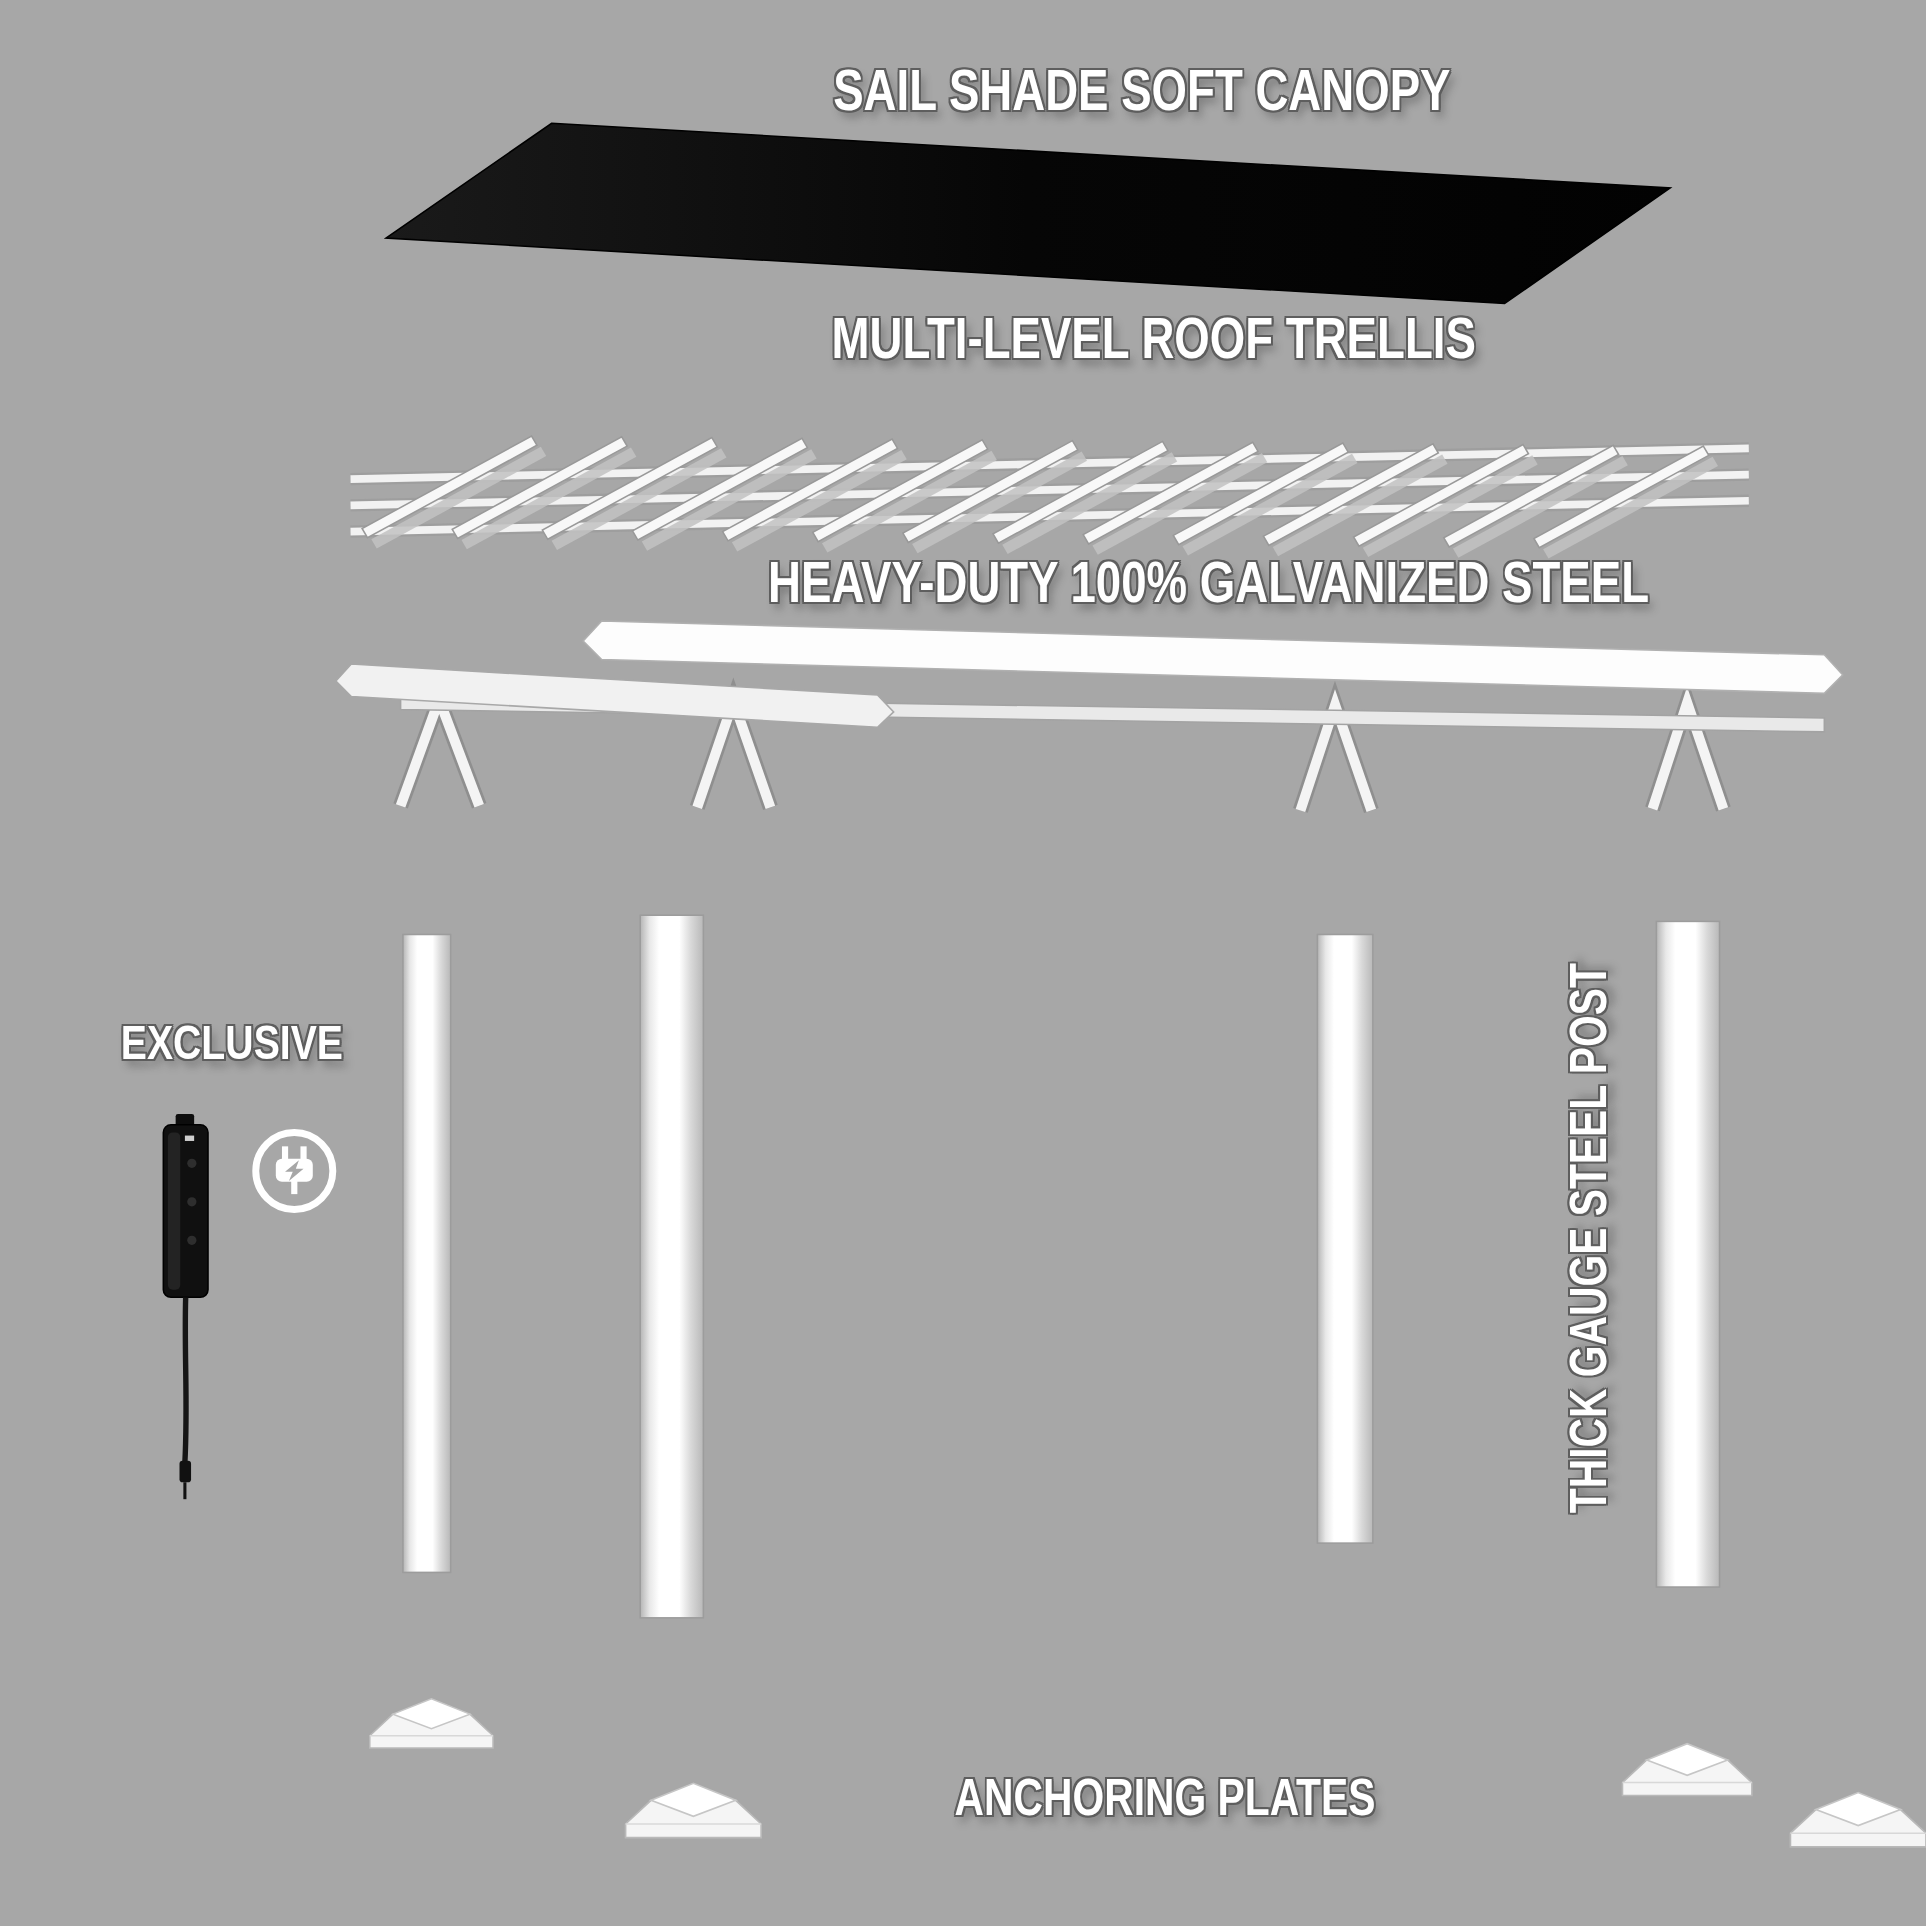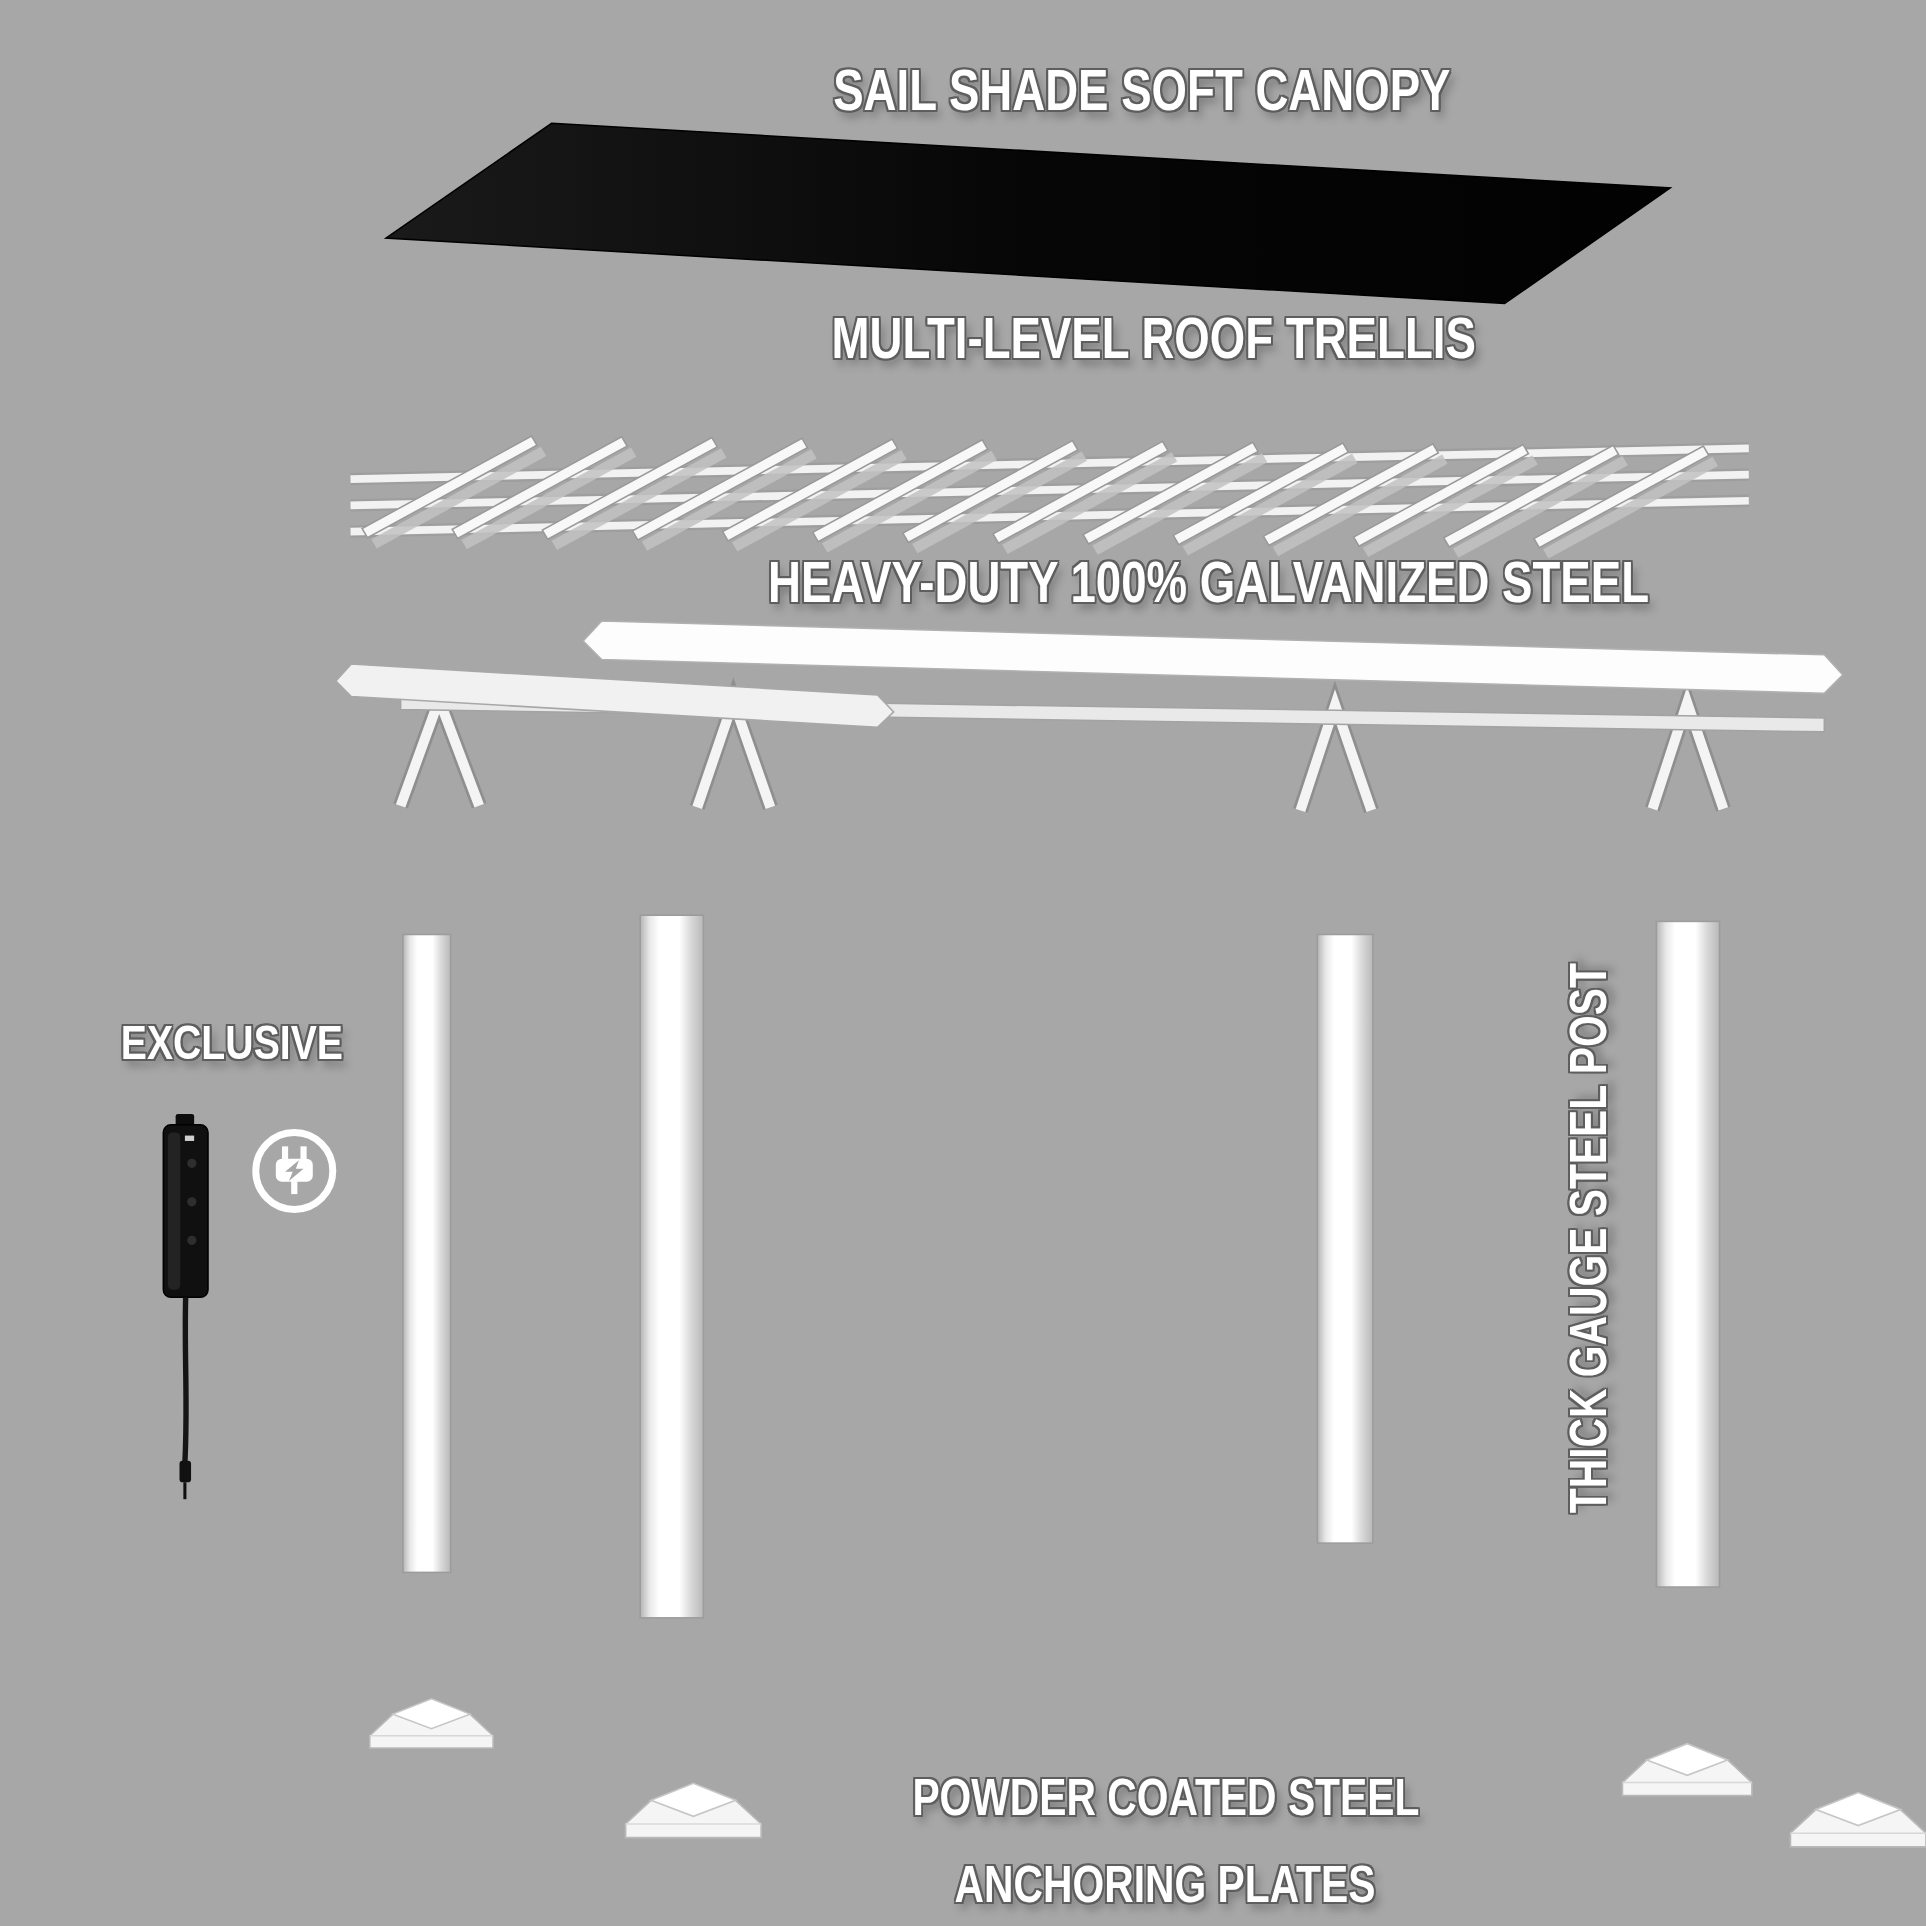--- a/index.html
+++ b/index.html
@@ -159,21 +159,18 @@
       <span class="cond">EXCLUSIVE</span>
     </div>
   </div>
 
   <div class="label l-post-vertical">
     <span class="cond">THICK GAUGE STEEL POST</span>
   </div>
 
   <div class="label l-anchor">
     <div>
-      <span class="cond">POWDER COATED STEEL</span>
-    </div>
-    <div>
       <span class="cond">ANCHORING PLATES</span>
     </div>
   </div>
 
 </div>
 
 
 </body></html>

